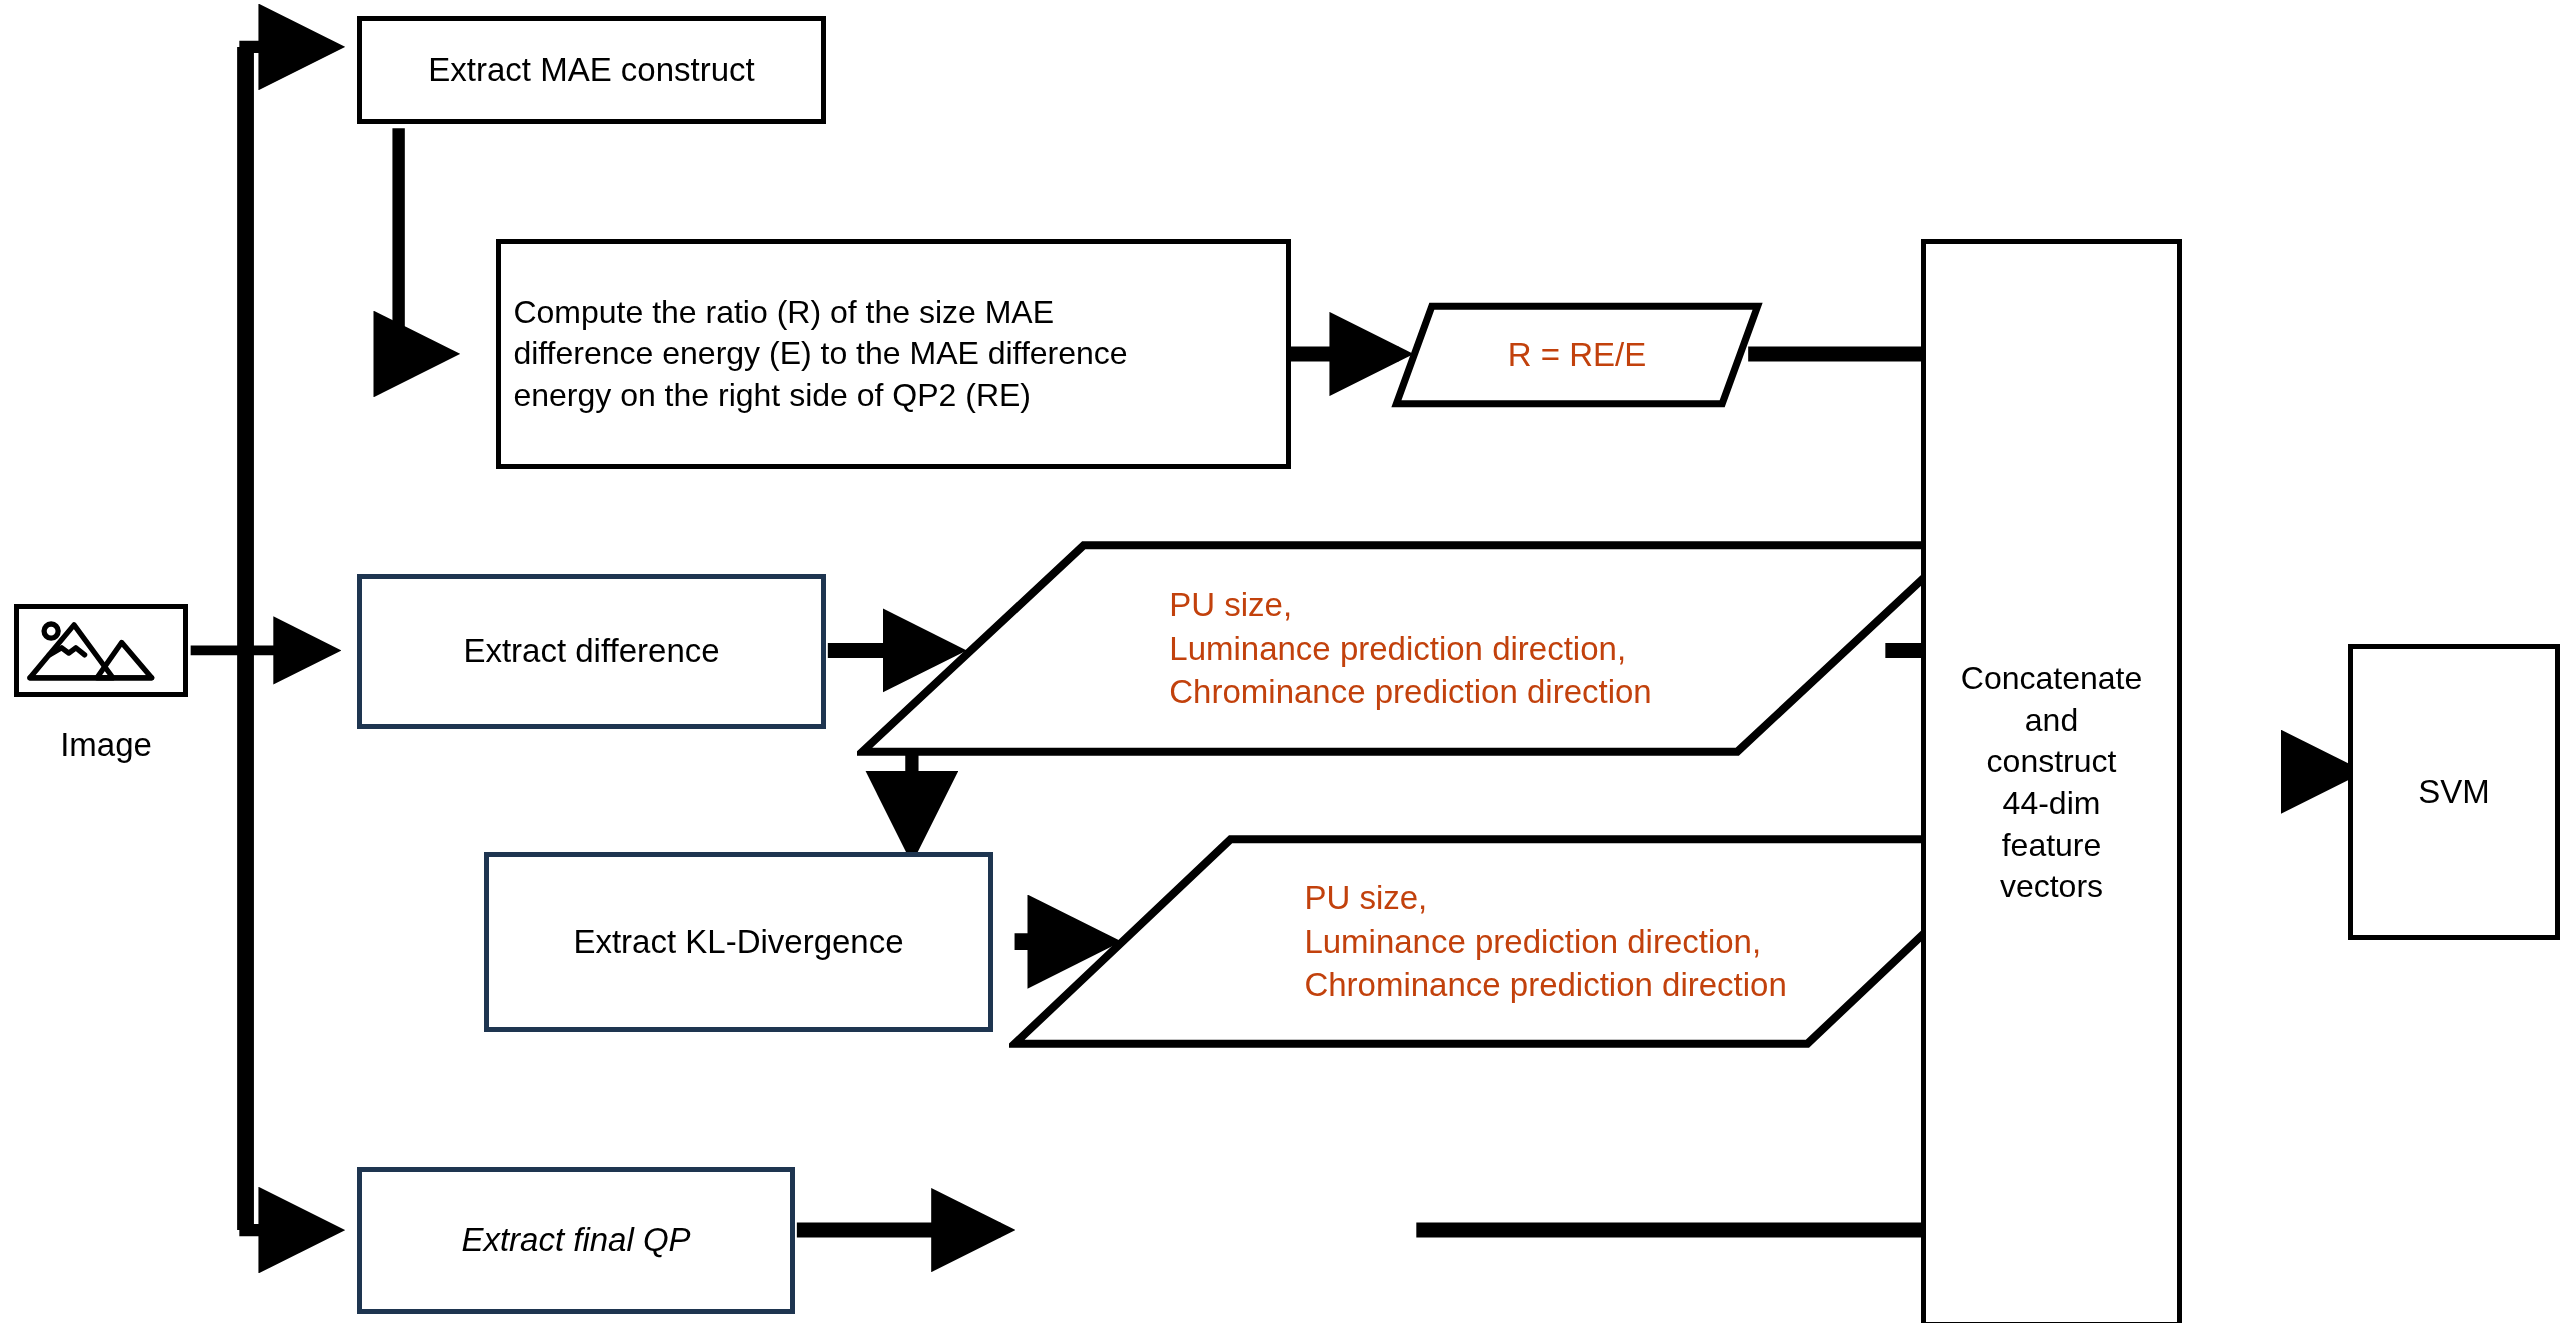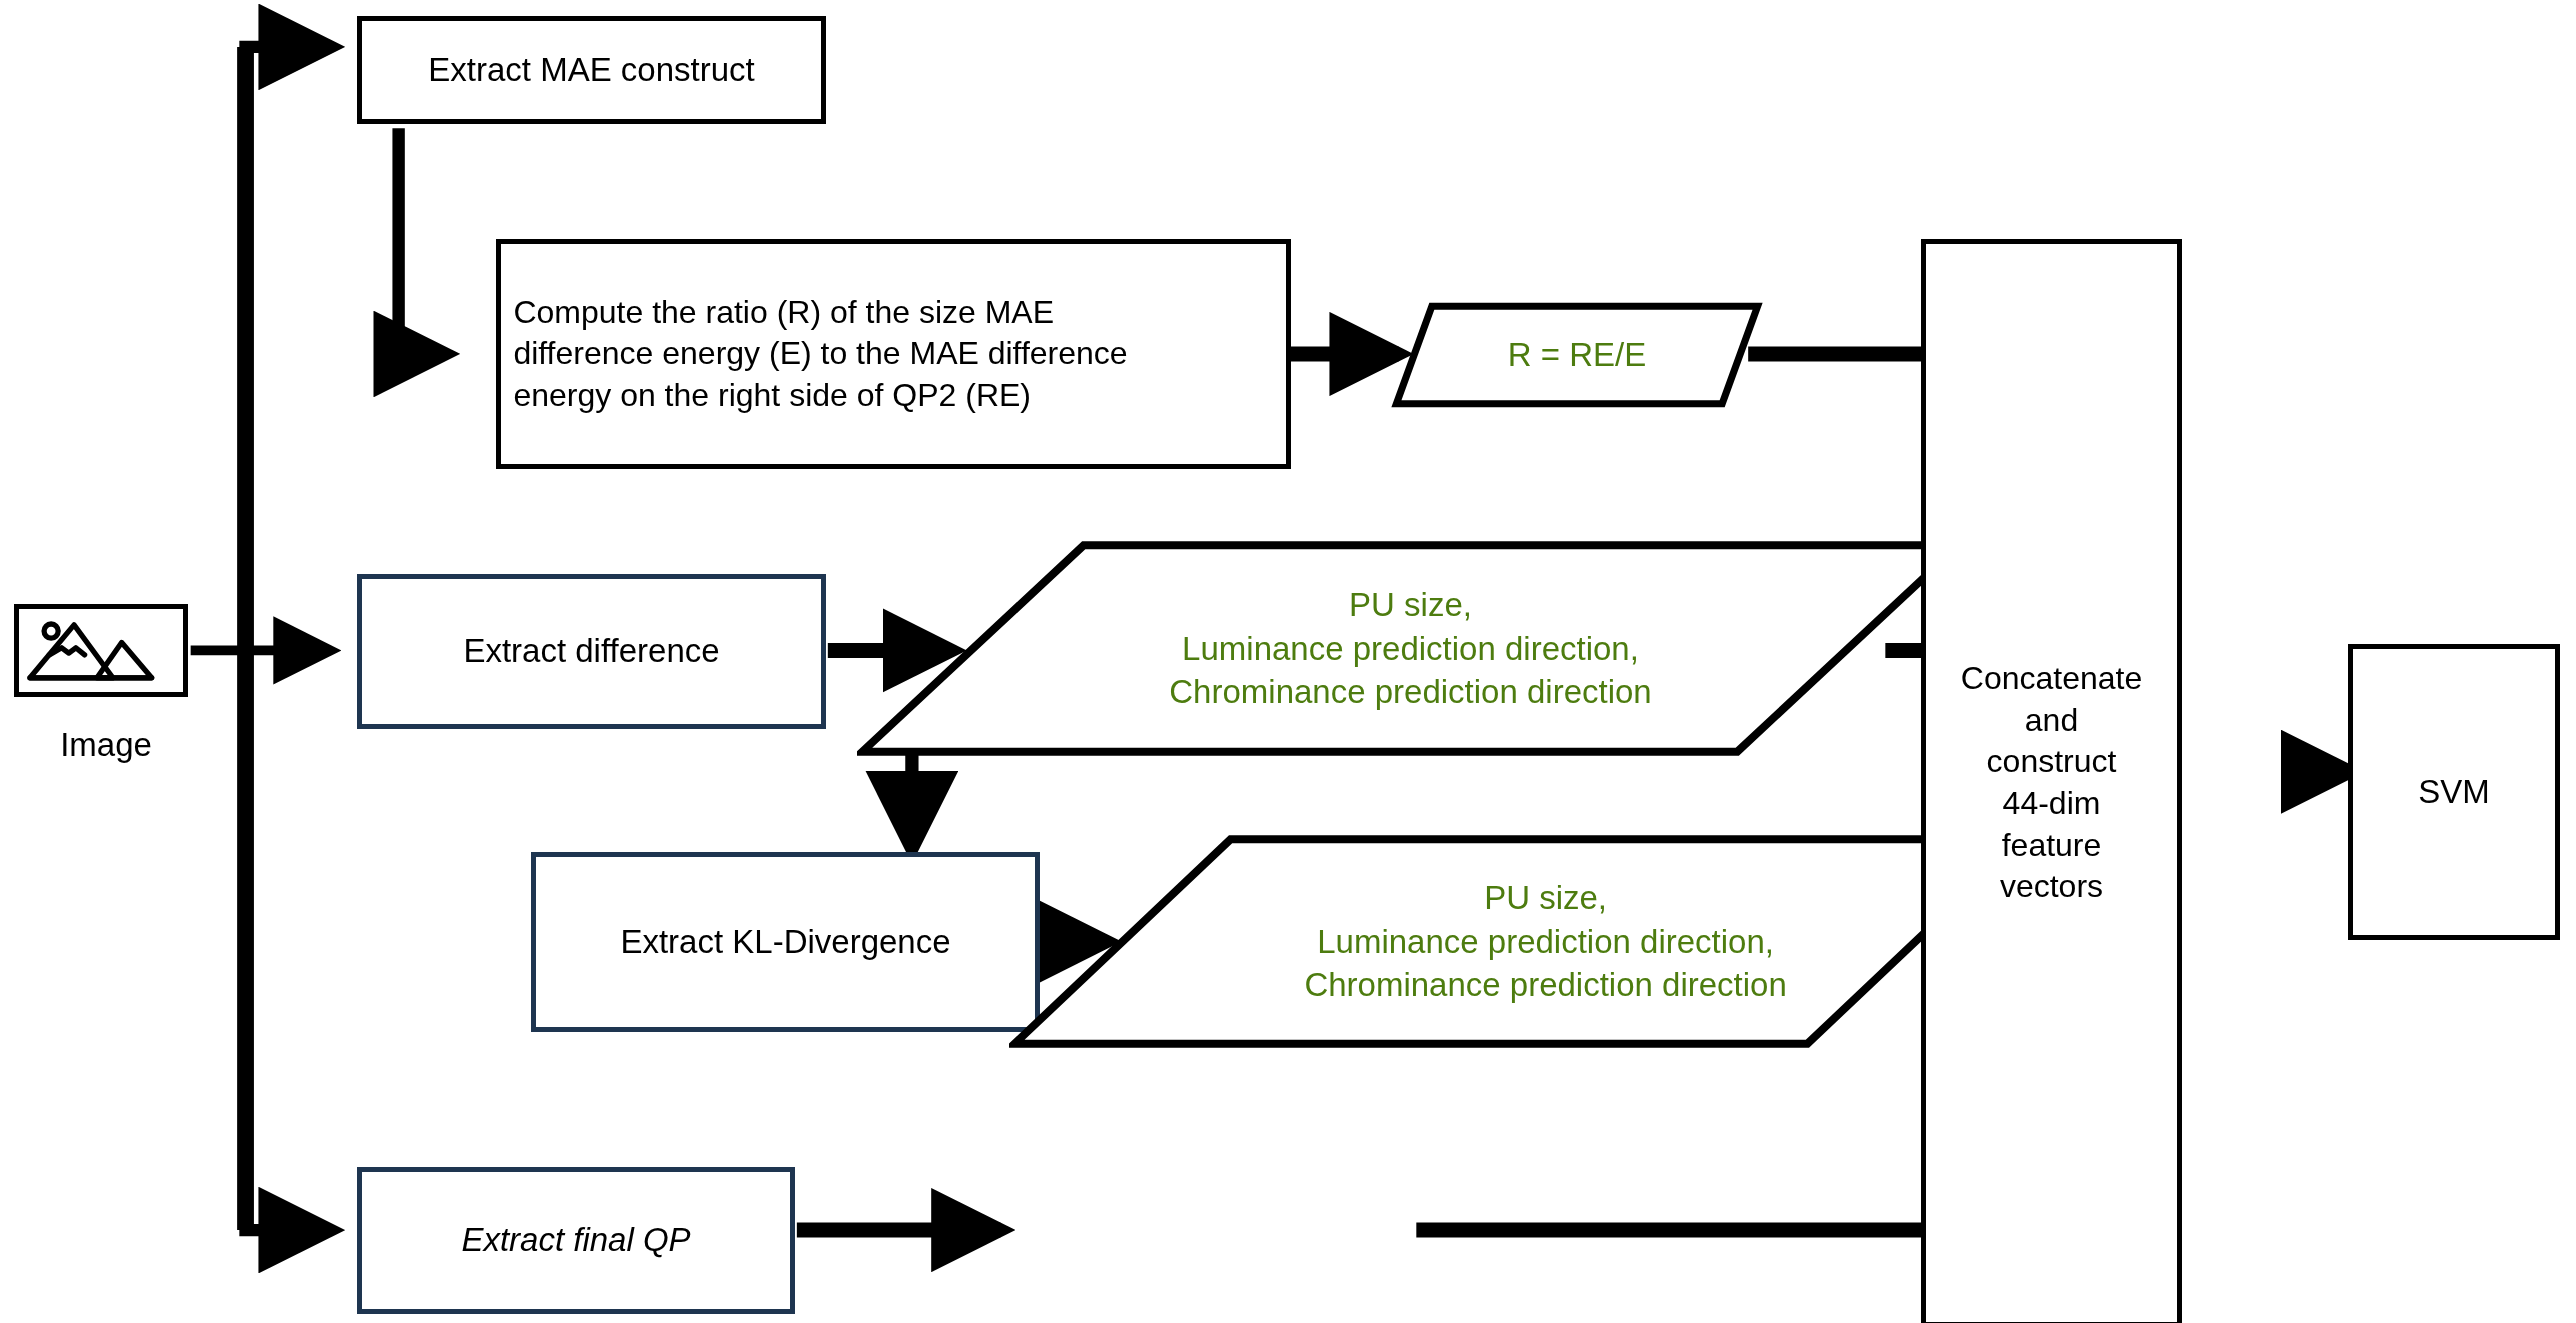--- a/index.html
+++ b/index.html
@@ -64,23 +64,22 @@
   }
   .para .ptext {
     position: absolute;
     left: 0;
     top: 0;
     width: 100%;
     height: 100%;
     display: flex;
     align-items: center;
     justify-content: center;
-    text-align: center;
     white-space: pre-line;
-    color: #4d7c0f;
+    color: #c2410c;
     line-height: 1.32;
   }
   
   #image-thumb {
     position: absolute;
     box-sizing: border-box;
     border: 5.3px solid #000000;
     background: #ffffff;
     z-index: 2;
   }
@@ -176,21 +175,21 @@
 
   <div class="para" style="left:857px; top:540px; width:1107px; height:217px;">
     <svg width="1107" height="217" viewBox="0 0 1250 245">
       <polygon points="256,6 1244,6 994,239 6,239" fill="#ffffff" stroke="#000000" stroke-width="9" stroke-linejoin="miter"></polygon>
     </svg>
     <div class="ptext fs-37" style="padding-bottom:12.4px;">PU size,
 Luminance prediction direction,
 Chrominance prediction direction</div>
   </div>
 
-  <div class="node rect-navy fs-37" style="left:531px; top:852px; width:509px; height:180px;">
+  <div class="node rect-navy fs-37" style="left:484px; top:852px; width:509px; height:180px;">
     <span class="label">Extract KL-Divergence</span>
   </div>
 
   <div class="para" style="left:1009px; top:834px; width:1020px; height:215px;">
     <svg width="1020" height="215" viewBox="0 0 1152 243">
       <polygon points="250,6 1146,6 902,237 6,237" fill="#ffffff" stroke="#000000" stroke-width="9" stroke-linejoin="miter"></polygon>
     </svg>
     <div class="ptext fs-37" style="padding-bottom:8.9px; padding-left:26.6px;">PU size,
 Luminance prediction direction,
 Chrominance prediction direction</div>

